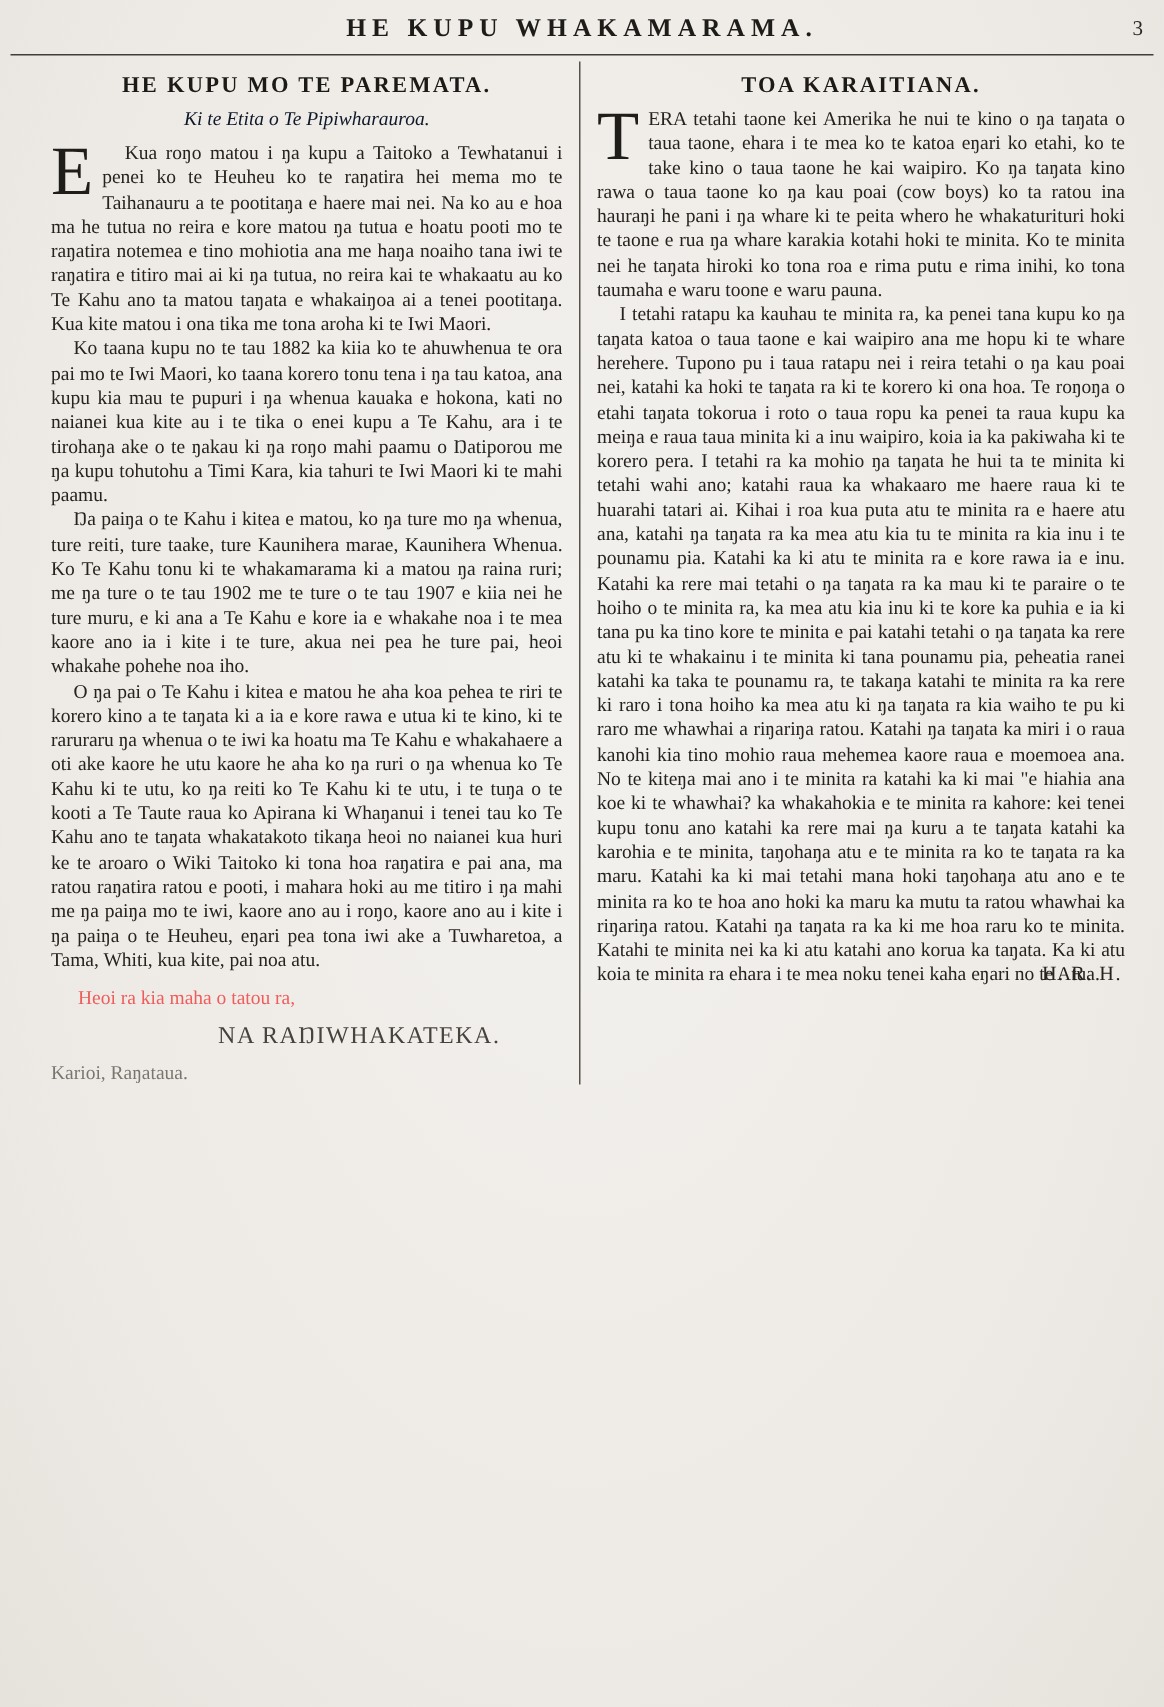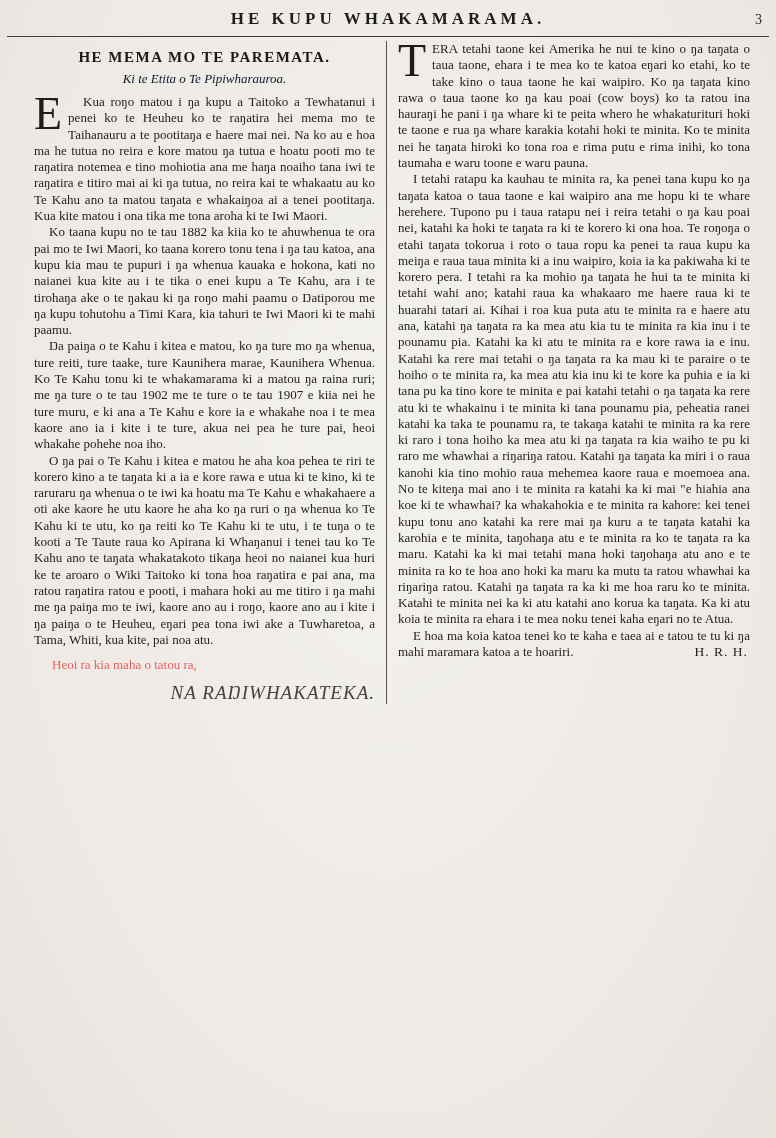--- a/index.html
+++ b/index.html
@@ -95,28 +95,27 @@
 
   .closing-line {
     font-size: 13px;
     line-height: 16.3px;
     text-indent: 18px;
     margin: 9px 0 0 0;
     color: #ef4444;
     opacity: 0.85;
   }
   .sig-center {
-    text-align: right;
+    text-align: center;
     padding-left: 70px;
     letter-spacing: 1px;
-    font-size: 19px;
+    font-size: 16px;
     margin-top: 9px;
     color: #34302a;
     opacity: 0.9;
-    font-style: italic;
   }
   .place-line {
     font-size: 13px;
     margin-top: 7px;
     color: #4a453d;
     opacity: 0.7;
   }
   .sig-right {
     text-align: right;
     font-size: 13.5px;
@@ -135,40 +134,41 @@
 
   <div class="masthead-row">
     <div class="masthead">HE KUPU WHAKAMARAMA.</div>
     <div class="page-number">3</div>
   </div>
   <hr class="head-rule">
 
   <div class="columns">
 
     <section class="col col-left">
-      <h2 class="article-title">HE MEMA MO TE PAREMATA.</h2>
+      <h2 class="article-title">HE KUPU MO TE PAREMATA.</h2>
       <div class="article-subtitle">Ki te Etita o Te Pipiwharauroa.</div>
 
       <p class="para first-para"><span class="dropcap">E</span></p>
 
       <p class="para indent">Kua roŋo matou i ŋa kupu a Taitoko a Tewhatanui i penei ko te Heuheu ko te raŋatira hei mema mo te Taihanauru a te pootitaŋa e haere mai nei.  Na ko au e hoa ma he tutua no reira e kore matou ŋa tutua e hoatu pooti mo te raŋatira notemea e tino mohiotia ana me haŋa noaiho tana iwi te raŋatira e titiro mai ai ki ŋa tutua, no reira kai te whakaatu au ko Te Kahu ano ta matou taŋata e whakaiŋoa ai a tenei pootitaŋa.  Kua kite matou i ona tika me tona aroha ki te Iwi Maori.</p>
       <p class="para indent">Ko taana kupu no te tau 1882 ka kiia ko te ahuwhenua te ora pai mo te Iwi Maori, ko taana korero tonu tena i ŋa tau katoa, ana kupu kia mau te pupuri i ŋa whenua kauaka e hokona, kati no naianei kua kite au i te tika o enei kupu a Te Kahu, ara i te tirohaŋa ake o te ŋakau ki ŋa roŋo mahi paamu o Ŋatiporou me ŋa kupu tohutohu a Timi Kara, kia tahuri te Iwi Maori ki te mahi paamu.</p>
       <p class="para indent">Ŋa paiŋa o te Kahu i kitea e matou, ko ŋa ture mo ŋa whenua, ture reiti, ture taake, ture Kaunihera marae, Kaunihera Whenua.  Ko Te Kahu tonu ki te whakamarama ki a matou ŋa raina ruri; me ŋa ture o te tau 1902 me te ture o te tau 1907 e kiia nei he ture muru, e ki ana a Te Kahu e kore ia e whakahe noa i te mea kaore ano ia i kite i te ture, akua nei pea he ture pai, heoi whakahe pohehe noa iho.</p>
       <p class="para indent">O ŋa pai o Te Kahu i kitea e matou he aha koa pehea te riri te korero kino a te taŋata ki a ia e kore rawa e utua ki te kino, ki te raruraru ŋa whenua o te iwi ka hoatu ma Te Kahu e whakahaere a oti ake kaore he utu kaore he aha ko ŋa ruri o ŋa whenua ko Te Kahu ki te utu, ko ŋa reiti ko Te Kahu ki te utu, i te tuŋa o te kooti a Te Taute raua ko Apirana ki Whaŋanui i tenei tau ko Te Kahu ano te taŋata whakatakoto tikaŋa heoi no naianei kua huri ke te aroaro o Wiki Taitoko ki tona hoa raŋatira e pai ana, ma ratou raŋatira ratou e pooti, i mahara hoki au me titiro i ŋa mahi me ŋa paiŋa mo te iwi, kaore ano au i roŋo, kaore ano au i kite i ŋa paiŋa o te Heuheu, eŋari pea tona iwi ake a Tuwharetoa, a Tama, Whiti, kua kite, pai noa atu.</p>
 
       <p class="closing-line">Heoi ra kia maha o tatou ra,</p>
       <div class="sig-center">NA RAŊIWHAKATEKA.</div>
+      <div class="place-line">Karioi, Raŋataua.</div>
     </section>
 
     <div class="col-rule"></div>
 
     <section class="col col-right">
+      <h2 class="article-title">TOA KARAITIANA.</h2>
 
       <p class="para first-para"><span class="dropcap">T</span><span>ERA tetahi taone kei Amerika he nui te kino o ŋa taŋata o taua taone, ehara i te mea ko te katoa eŋari ko etahi, ko te take kino o taua taone he kai waipiro.  Ko ŋa taŋata kino rawa o taua taone ko ŋa kau poai (cow boys) ko ta ratou ina hauraŋi he pani i ŋa whare ki te peita whero he whakaturituri hoki te taone e rua ŋa whare karakia kotahi hoki te minita.  Ko te minita nei he taŋata hiroki ko tona roa e rima putu e rima inihi, ko tona taumaha e waru toone e waru pauna.</span></p>
 
       <p class="para indent">I tetahi ratapu ka kauhau te minita ra, ka penei tana kupu ko ŋa taŋata katoa o taua taone e kai waipiro ana me hopu ki te whare herehere.  Tupono pu i taua ratapu nei i reira tetahi o ŋa kau poai nei, katahi ka hoki te taŋata ra ki te korero ki ona hoa.  Te roŋoŋa o etahi taŋata tokorua i roto o taua ropu ka penei ta raua kupu ka meiŋa e raua taua minita ki a inu waipiro, koia ia ka pakiwaha ki te korero pera.  I tetahi ra ka mohio ŋa taŋata he hui ta te minita ki tetahi wahi ano; katahi raua ka whakaaro me haere raua ki te huarahi tatari ai.  Kihai i roa kua puta atu te minita ra e haere atu ana, katahi ŋa taŋata ra ka mea atu kia tu te minita ra kia inu i te pounamu pia.  Katahi ka ki atu te minita ra e kore rawa ia e inu.  Katahi ka rere mai tetahi o ŋa taŋata ra ka mau ki te paraire o te hoiho o te minita ra, ka mea atu kia inu ki te kore ka puhia e ia ki tana pu ka tino kore te minita e pai katahi tetahi o ŋa taŋata ka rere atu ki te whakainu i te minita ki tana pounamu pia, peheatia ranei katahi ka taka te pounamu ra, te takaŋa katahi te minita ra ka rere ki raro i tona hoiho ka mea atu ki ŋa taŋata ra kia waiho te pu ki raro me whawhai a riŋariŋa ratou.  Katahi ŋa taŋata ka miri i o raua kanohi kia tino mohio raua mehemea kaore raua e moemoea ana.  No te kiteŋa mai ano i te minita ra katahi ka ki mai "e hiahia ana koe ki te whawhai? ka whakahokia e te minita ra kahore: kei tenei kupu tonu ano katahi ka rere mai ŋa kuru a te taŋata katahi ka karohia e te minita, taŋohaŋa atu e te minita ra ko te taŋata ra ka maru.  Katahi ka ki mai tetahi mana hoki taŋohaŋa atu ano e te minita ra ko te hoa ano hoki ka maru ka mutu ta ratou whawhai ka riŋariŋa ratou.  Katahi ŋa taŋata ra ka ki me hoa raru ko te minita.  Katahi te minita nei ka ki atu katahi ano korua ka taŋata.  Ka ki atu koia te minita ra ehara i te mea noku tenei kaha eŋari no te Atua.</p>
-      <p class="para indent">E hoa ma koia katoa tenei ko te kaha e taea ai e tatou te tu ki ŋa mahi maramara katoa a te hoariri.</p>
 
       <div class="sig-right">H. R. H.</div>
     </section>
 
   </div>
 </div>
 
 </body></html>

